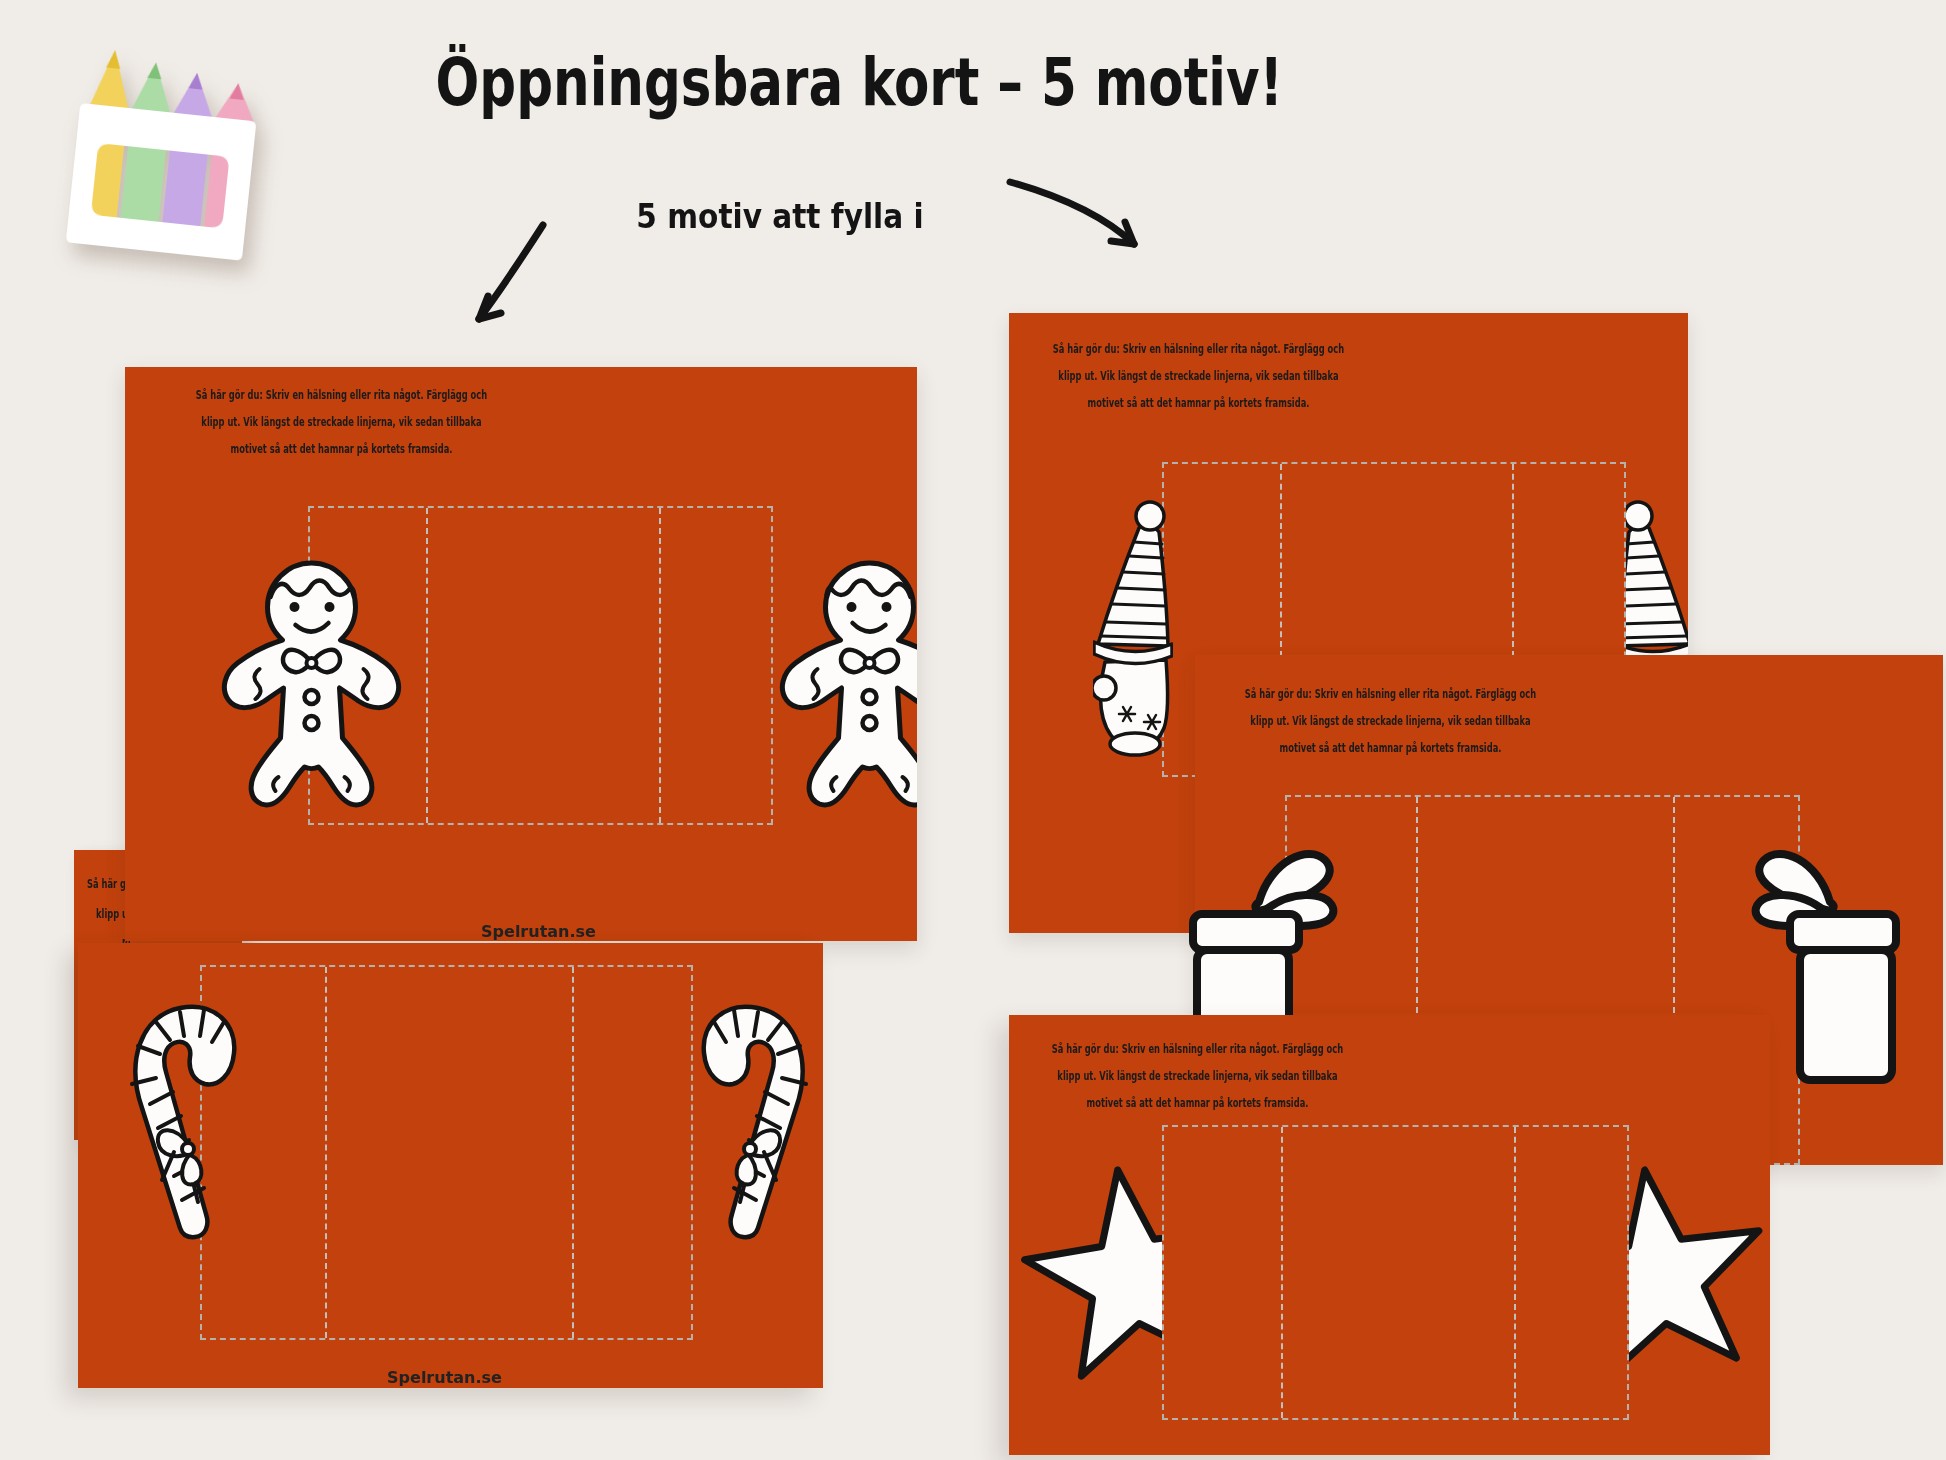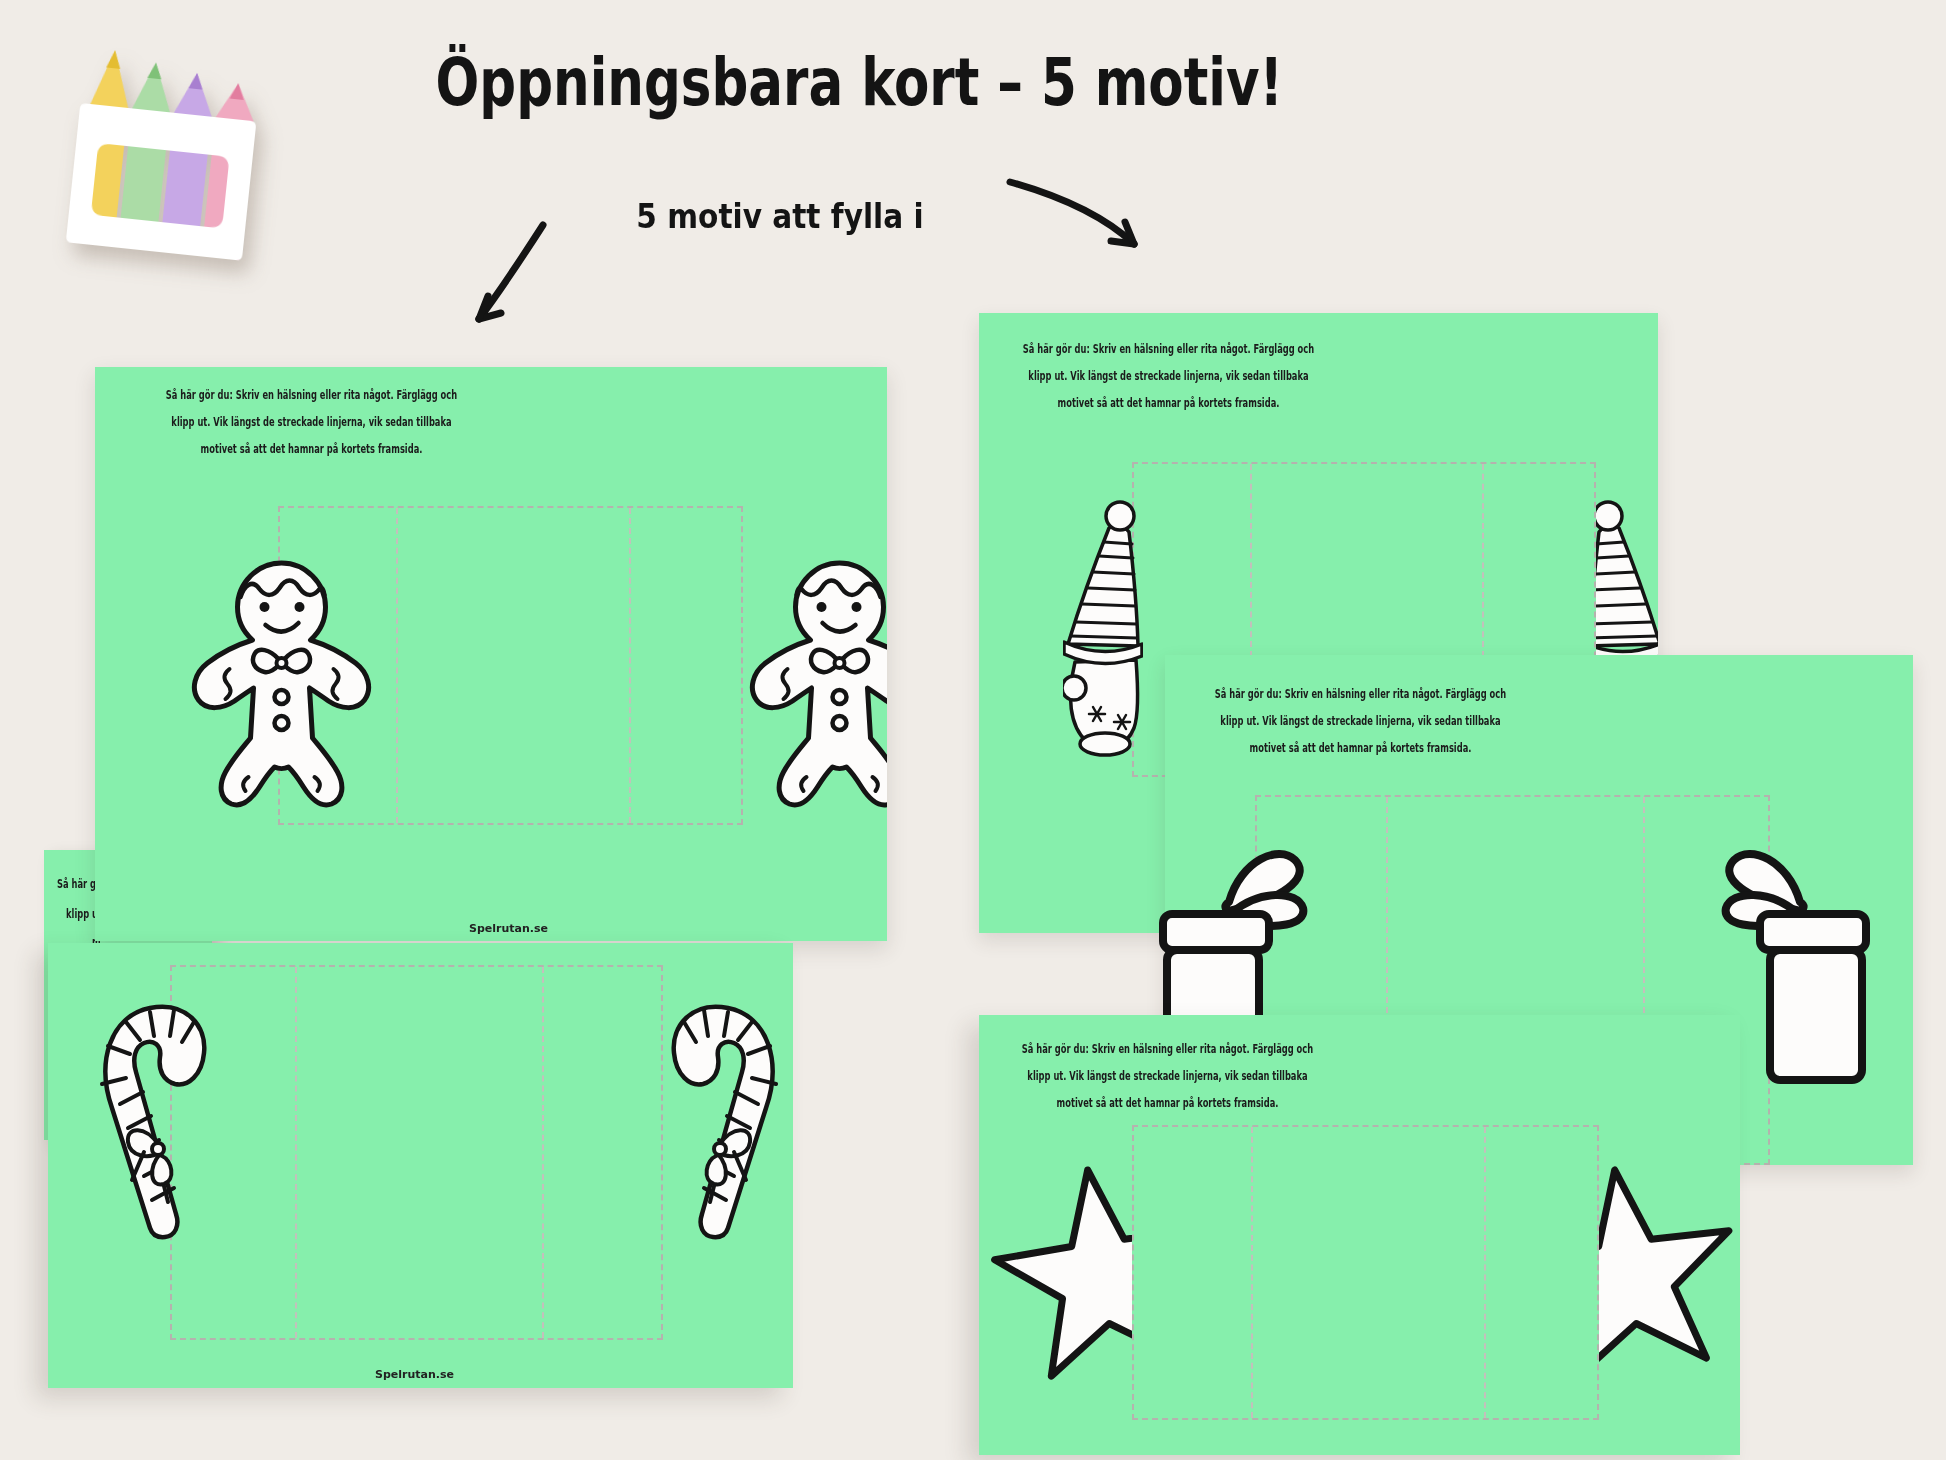--- a/index.html
+++ b/index.html
@@ -9,39 +9,39 @@
   .title{position:absolute;left:330px;top:44px;width:960px;text-align:center;
          font-size:66px;font-weight:800;letter-spacing:0px;transform:scaleX(.78);
          transform-origin:center top;white-space:nowrap;}
   .subtitle{position:absolute;left:600px;top:196px;width:360px;text-align:center;
          font-size:34px;font-weight:800;transform:scaleX(.87);transform-origin:center top;white-space:nowrap;}
   .arrow{position:absolute;}
   
   .crayons{position:absolute;left:72px;top:42px;transform:rotate(6deg);
            filter:drop-shadow(8px 12px 10px rgba(90,70,50,.28));}
   
-  .card{position:absolute;background:#86efac;overflow:hidden;}
+  .card{position:absolute;background:#c2410c;overflow:hidden;margin-left:30px;}
   .card.no-clip{overflow:visible;}
   .card-f{left:44px;top:850px;width:168px;height:290px;box-shadow:8px 6px 14px rgba(60,50,40,.18);}
   .card-a{left:95px;top:367px;width:792px;height:574px;box-shadow:0 8px 20px rgba(60,50,40,.14);}
   .card-candy{left:48px;top:943px;width:745px;height:445px;box-shadow:-12px 10px 22px rgba(60,50,40,.16);}
   .card-b{left:979px;top:313px;width:679px;height:620px;box-shadow:0 8px 18px rgba(60,50,40,.12);}
   .card-c{left:1165px;top:655px;width:748px;height:510px;box-shadow:0 8px 18px rgba(60,50,40,.13);}
   .card-e{left:979px;top:1015px;width:761px;height:440px;box-shadow:-12px 10px 22px rgba(60,50,40,.15);}
   
   .instr{position:absolute;width:465px;text-align:center;font-size:13px;font-weight:700;
          line-height:27px;letter-spacing:0;transform:scaleX(.64);transform-origin:center top;
          white-space:nowrap;color:#1b1b1b;}
   .instr span{display:block;}
   .partial-line{position:absolute;font-size:13px;font-weight:700;transform:scaleX(.64);
          transform-origin:left top;white-space:nowrap;color:#1b1b1b;}
   
   .fold{position:absolute;border:2px dashed #b5b2ae;}
   .fv{position:absolute;top:0;bottom:0;width:0;border-left:2px dashed #c3c0bb;}
-  .brand{position:absolute;text-align:center;font-size:11px;font-weight:700;color:#222;}
+  .brand{position:absolute;text-align:center;font-size:16px;font-weight:700;color:#222;}
   .motif{position:absolute;}
   .clipbox{position:absolute;overflow:hidden;}
   .flip{transform:scaleX(-1);}
   .tilt{transform:rotate(-8deg);}
   .tiltflip{transform:scaleX(-1) rotate(8deg);}
   svg.linework{display:block;}
 </style>
 </head>
 <body>
 

